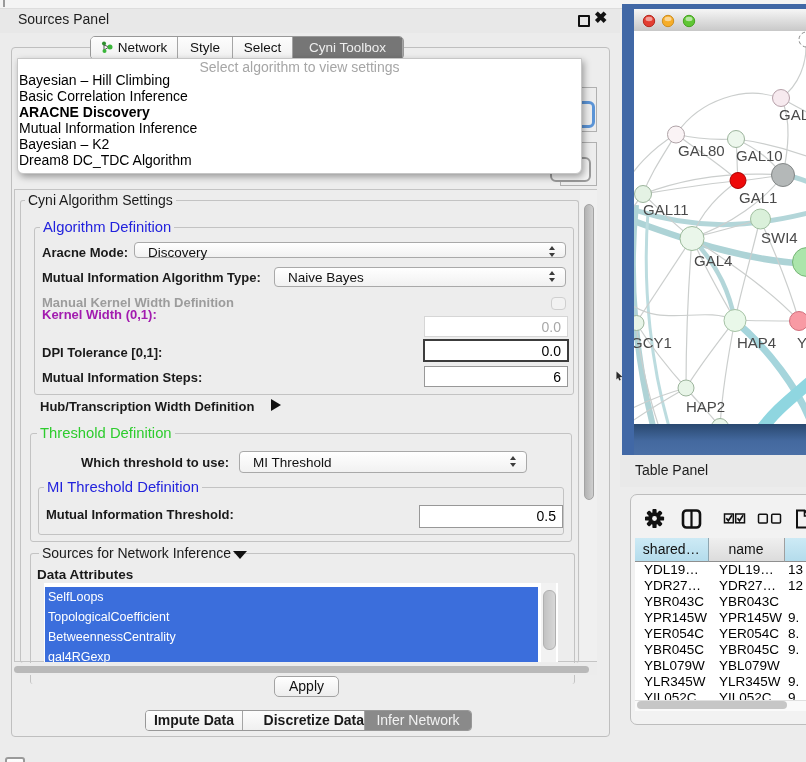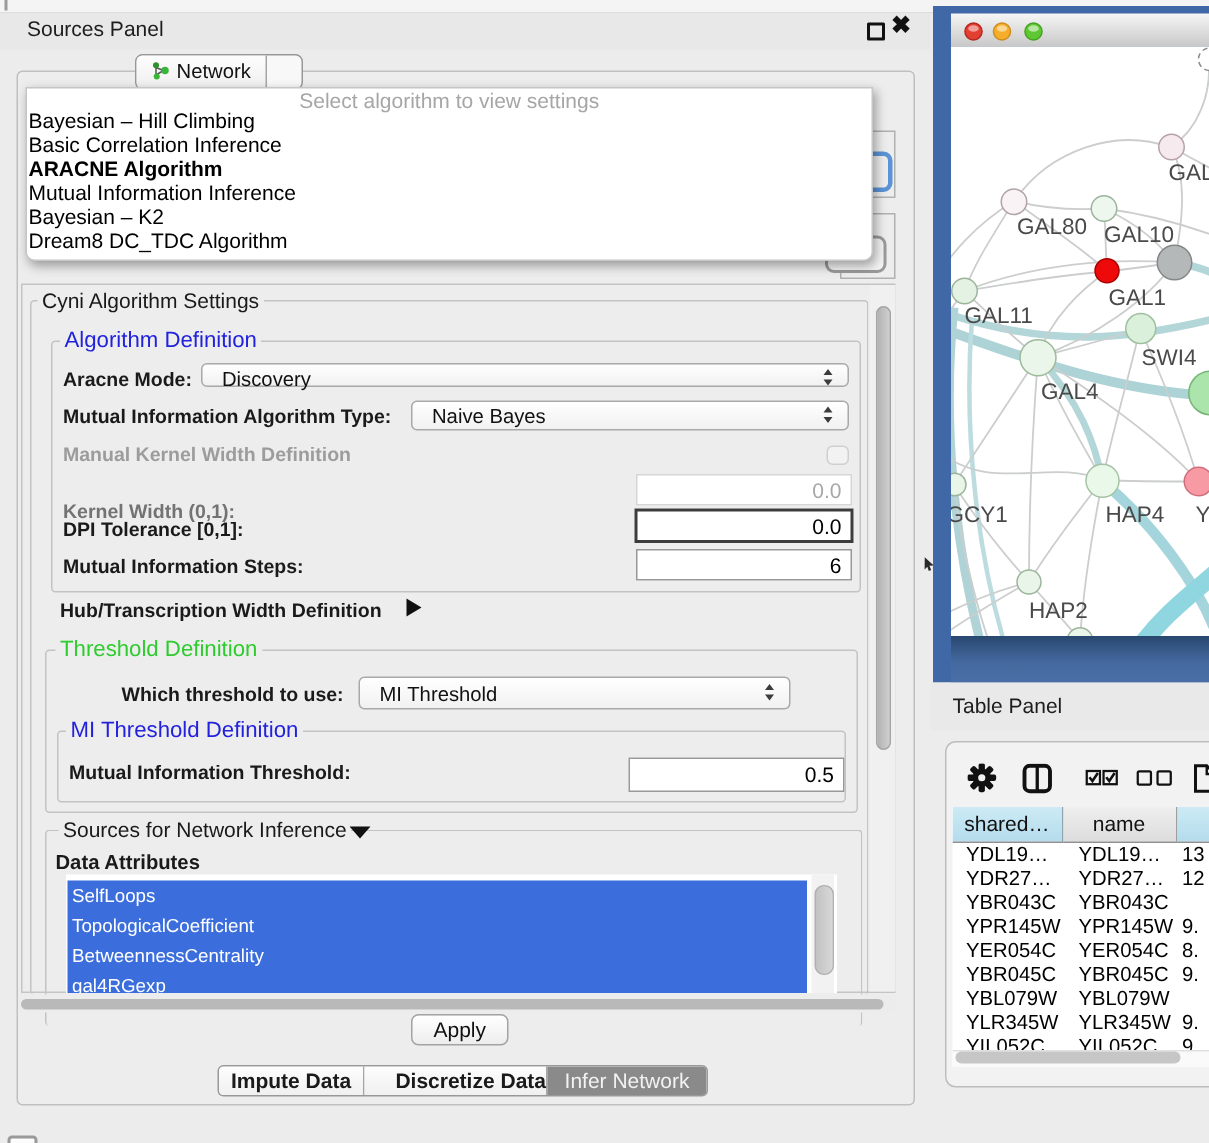--- a/index.html
+++ b/index.html
@@ -21,21 +21,21 @@
 
 <div class="abs" style="left:0;top:0;width:806px;height:8px;background:#f4f4f4;border-bottom:1px solid #ddd;"></div>
 <div class="abs" style="left:3px;top:0;width:2px;height:7px;background:#9a9a9a;"></div>
 <div class="abs" style="left:0;top:9px;width:620px;height:24px;background:#e8e8e8;"></div>
 <div class="abs" style="left:18px;top:11px;font-size:14px;color:#1d1d1d;">Sources Panel</div>
 <div class="abs" style="left:578px;top:15px;width:8px;height:8px;border:2px solid #111;border-radius:1px;"></div>
 <div class="abs" style="left:594px;top:11px;font-size:16px;font-weight:bold;color:#111;line-height:14px;">✖</div>
 
 <div class="abs" style="left:11px;top:47px;width:597px;height:688px;border:1px solid #bfbfbf;border-radius:4px;background:#ededed;"></div>
 
-<div class="abs" id="toptabs" style="left:90px;top:36px;height:22px;display:flex;border:1px solid #989898;border-radius:5px;overflow:hidden;background:#f8f8f8;font-size:13.5px;line-height:21px;color:#111;flex-direction:column;">
+<div class="abs" id="toptabs" style="left:90px;top:36px;height:22px;display:flex;border:1px solid #989898;border-radius:5px;overflow:hidden;background:#f8f8f8;font-size:13.5px;line-height:21px;color:#111;">
   <div style="width:86px;text-align:center;border-right:1px solid #a5a5a5;background:linear-gradient(#fdfdfd,#f0f0f0);"><svg width="13" height="14" viewBox="0 0 13 14" style="vertical-align:-2px;margin-right:4px;">
         <path d="M3 4 L3 11 M3 5 L8 7 M3 10 L8 7" stroke="#555" stroke-width="1" fill="none"></path>
         <circle cx="3" cy="3.5" r="2" fill="#2d8f2d"></circle>
         <circle cx="9" cy="7" r="2.5" fill="#39b539"></circle>
         <circle cx="3.5" cy="11" r="2" fill="#39b539"></circle>
       </svg>Network</div>
   <div style="width:54px;text-align:center;border-right:1px solid #a5a5a5;background:linear-gradient(#fdfdfd,#f0f0f0);">Style</div>
   <div style="width:59px;text-align:center;border-right:1px solid #a5a5a5;background:linear-gradient(#fdfdfd,#f0f0f0);">Select</div>
   <div style="width:109px;text-align:center;border-right:1px solid #a5a5a5;background:#767676;color:#eee;">Cyni Toolbox</div>
 </div>
@@ -67,21 +67,21 @@
 <div class="blbl" style="left:42px;top:270px;">Mutual Information Algorithm Type:</div>
 <div class="combo" style="left:274px;top:267px;width:292px;height:20px;">
     <span class="ct">Naive Bayes</span>
     <span class="spin">
       <span class="u"></span>
       <span class="d"></span>
     </span>
   </div>
 <div class="blbl" style="left:42px;top:295px;color:#9c9c9c;">Manual Kernel Width Definition</div>
 <div class="abs" style="left:551px;top:297px;width:13px;height:11px;border:1px solid #cfcfcf;border-radius:4px;background:#f2f2f2;"></div>
-<div class="blbl" style="left:42px;top:333px;color:#737373;">Kernel Width (0,1):</div>
+<div class="blbl" style="left:42px;top:307px;color:#a21caf;">Kernel Width (0,1):</div>
 <div class="fld" style="left:424px;top:316px;width:144px;height:21px;border:1px solid #d6d6d6;color:#a8a8a8;">0.0</div>
 <div class="blbl" style="left:42px;top:345px;">DPI Tolerance [0,1]:</div>
 <div class="fld" style="left:423px;top:339px;width:146px;height:23px;border:2px solid #3c3c3c;color:#000;">0.0</div>
 <div class="blbl" style="left:42px;top:370px;">Mutual Information Steps:</div>
 <div class="fld" style="left:424px;top:366px;width:144px;height:21px;border:1px solid #989898;color:#000;">6</div>
 
 <div class="blbl" style="left:40px;top:399px;font-size:13px;">Hub/Transcription Width Definition</div>
 <div class="abs" style="left:271px;top:399px;width:0;height:0;border-top:6.5px solid transparent;border-bottom:6.5px solid transparent;border-left:10px solid #111;"></div>
 
 <div class="grp" style="left:30px;top:433px;width:540px;height:107px;">
@@ -128,21 +128,21 @@
 <div class="abs" style="left:584px;top:204px;width:8px;height:294px;background:linear-gradient(90deg,#b2b2b2,#cfcfcf);border-radius:5px;border:1px solid #a3a3a3;"></div>
 
 <div class="abs" style="left:5px;top:757px;width:16px;height:12px;border:2px solid #9a9a9a;border-radius:3px;background:linear-gradient(#ffffff,#ececec);"></div>
 
 <svg class="abs" style="left:615px;top:371px;" width="9" height="10" viewBox="0 0 9 10">
     <path d="M1.5,0.5 L7.5,6 L4.6,6.2 L5.8,9 L4.2,9.6 L3.2,6.8 L1.4,8.6 z" fill="#2a2a2a"></path>
   </svg>
 
 <div class="abs" style="left:17px;top:58px;width:563px;height:114px;background:#fff;border:1px solid #c6c6c6;border-radius:0 0 6px 6px;box-shadow:2px 3px 7px rgba(0,0,0,0.35);z-index:50;">
   <div style="font-size:14px;color:#a6a6a6;text-align:center;margin-top:1px;line-height:14px;">Select algorithm to view settings</div>
-  <div style="font-size:14px;color:#000;margin-left:1px;line-height:16.1px;margin-top:-2px;">Bayesian – Hill Climbing<br>Basic Correlation Inference<br><b>ARACNE Algorithm</b><br>Mutual Information Inference<br>Bayesian – K2<br>Dream8 DC_TDC Algorithm</div>
+  <div style="font-size:14px;color:#000;margin-left:1px;line-height:16.1px;margin-top:-2px;">Bayesian – Hill Climbing<br>Basic Correlation Inference<br><b>ARACNE Discovery</b><br>Mutual Information Inference<br>Bayesian – K2<br>Dream8 DC_TDC Algorithm</div>
 </div>
 
 <div class="abs" id="netwin" style="left:622px;top:4px;width:184px;height:451px;background:#4168a6;"></div>
 <div class="abs" style="left:634px;top:9px;width:172px;height:22px;background:linear-gradient(#f6f6f6,#c8c8c8);border-bottom:1px solid #8e8e8e;"></div>
 <svg class="abs" style="left:640px;top:13px;" width="60" height="16" viewBox="0 0 60 16">
   <circle cx="9" cy="8" r="5.7" fill="#e33e32" stroke="#b5281f" stroke-width="1"></circle>
   <circle cx="28" cy="8" r="5.7" fill="#f6ad29" stroke="#cf8f1f" stroke-width="1"></circle>
   <circle cx="49" cy="8" r="5.7" fill="#5fc634" stroke="#46a321" stroke-width="1"></circle>
   <ellipse cx="9" cy="6" rx="3.5" ry="2.2" fill="#fff" opacity="0.5"></ellipse>
   <ellipse cx="28" cy="6" rx="3.5" ry="2.2" fill="#fff" opacity="0.5"></ellipse>

